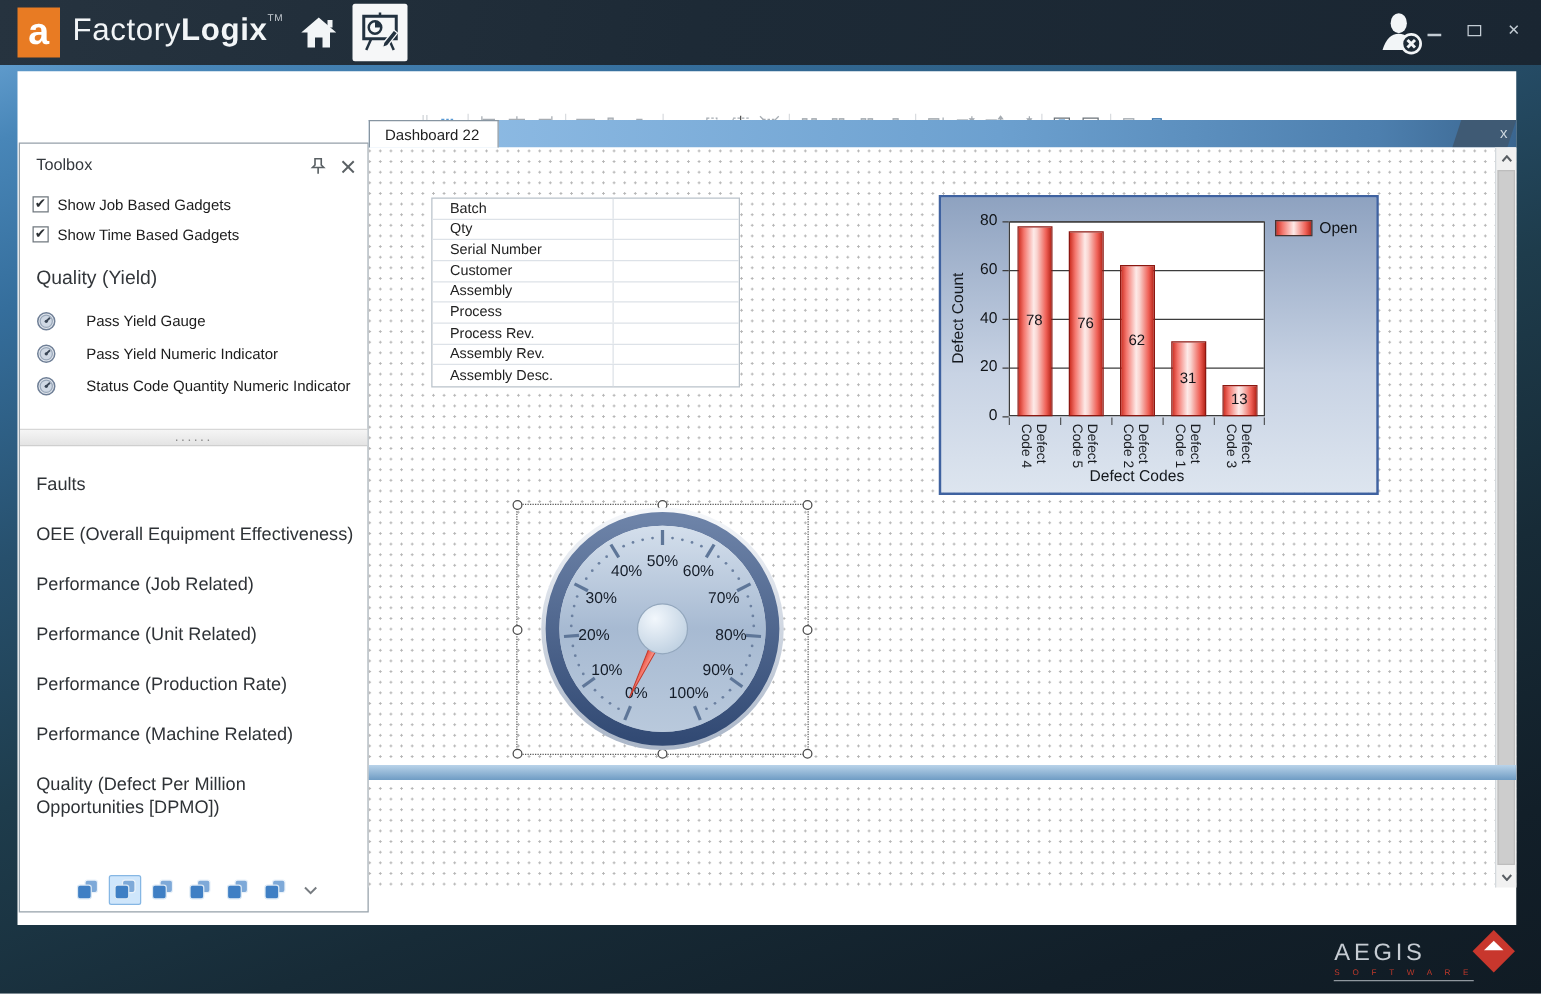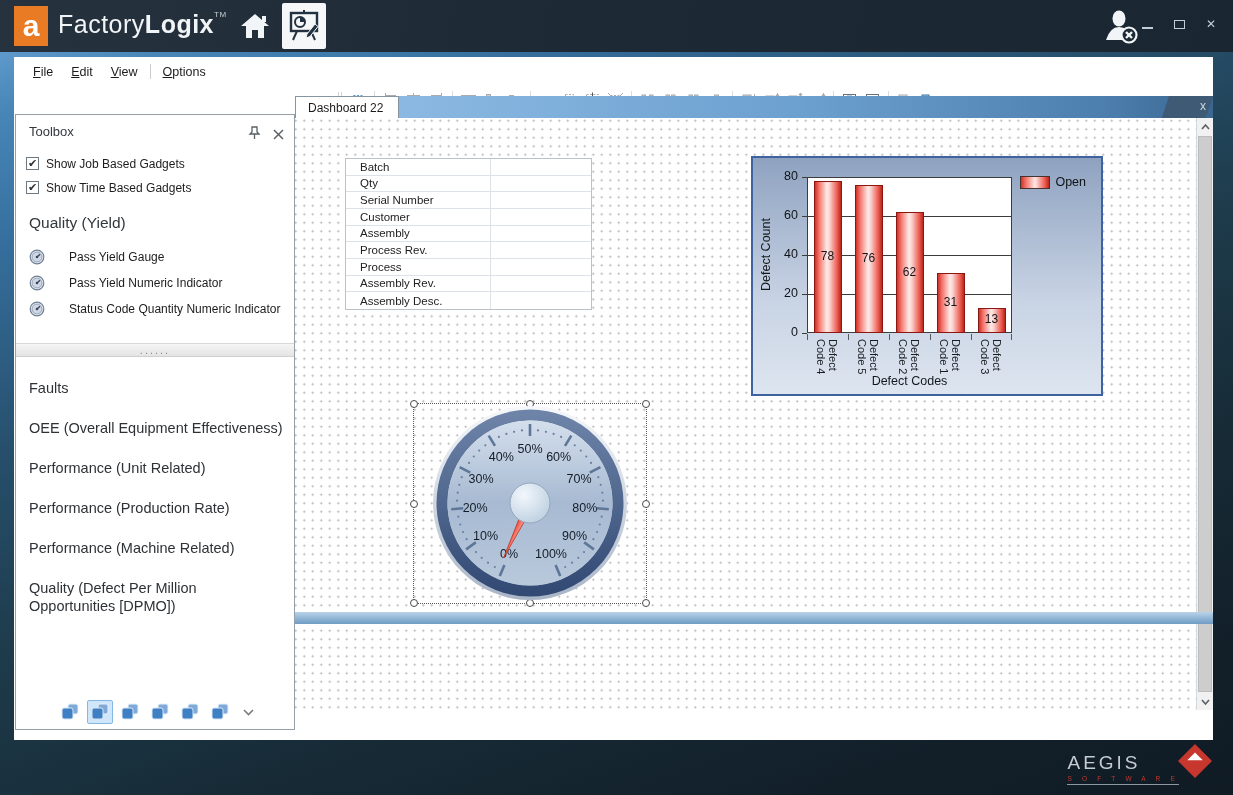--- a/index.html
+++ b/index.html
@@ -170,27 +170,20 @@
           <span class="win-max-glyph"></span>
         </div>
       <div class="win-btn">
           <span>✕</span>
         </div>
     </div>
   </div>
 
   <div class="content">
 
-    <div class="menubar">
-        <span class="menu-item"><u>F</u>ile</span>
-        <span class="menu-item"><u>E</u>dit</span>
-        <span class="menu-item"><u>V</u>iew</span>
-        <span class="menu-sep"></span>
-        <span class="menu-item"><u>O</u>ptions</span>
-      </div>
 
     <div class="toolbar">
       <div class="tb-grip"></div>
     <div class="tb-btn">
           <svg width="17" height="17" viewBox="0 0 17 17">
             <rect x="3.5" y="3.5" width="10" height="10" fill="none" stroke="#5b9bd5" stroke-dasharray="2 1.5"></rect>
             <rect x="5.5" y="5.5" width="6" height="6" fill="#cfe3f5" stroke="#5b9bd5"></rect>
           </svg>
         </div>
         <div class="tb-sep"></div>
@@ -416,20 +409,21 @@
             </svg>
             <span class="tbx-item-label">Status Code Quantity Numeric Indicator</span>
           </div>
         </div>
       <div class="splitter">
           <span>......</span>
         </div>
       <div id="tbx-cats">
           <div class="tbx-cat">Faults</div>
           <div class="tbx-cat">OEE (Overall Equipment Effectiveness)</div>
+          <div class="tbx-cat">Performance (Job Related)</div>
           <div class="tbx-cat">Performance (Unit Related)</div>
           <div class="tbx-cat">Performance (Production Rate)</div>
           <div class="tbx-cat">Performance (Machine Related)</div>
           <div class="tbx-cat">Quality (Defect Per Million Opportunities [DPMO])</div>
         </div>
       <div class="tbx-bottom" id="tbx-bottom">
           <div class="mini-gadget">
             <svg width="20" height="18" viewBox="0 0 20 18">
               <rect x="8" y="1" width="10" height="10" rx="2" fill="#7ea9d8" stroke="#e9f1f9"></rect>
               <rect x="2" y="5" width="11" height="11" rx="2" fill="#3f7fc4" stroke="#dbe8f4"></rect>
@@ -495,25 +489,25 @@
             </div>
             <div class="tg-row">
               <div class="tg-label">Customer</div>
               <div class="tg-value"></div>
             </div>
             <div class="tg-row">
               <div class="tg-label">Assembly</div>
               <div class="tg-value"></div>
             </div>
             <div class="tg-row">
+              <div class="tg-label">Process</div>
+              <div class="tg-value"></div>
+            </div>
+            <div class="tg-row">
               <div class="tg-label">Process Rev.</div>
-              <div class="tg-value"></div>
-            </div>
-            <div class="tg-row">
-              <div class="tg-label">Process</div>
               <div class="tg-value"></div>
             </div>
             <div class="tg-row">
               <div class="tg-label">Assembly Rev.</div>
               <div class="tg-value"></div>
             </div>
             <div class="tg-row">
               <div class="tg-label">Assembly Desc.</div>
               <div class="tg-value"></div>
             </div>

